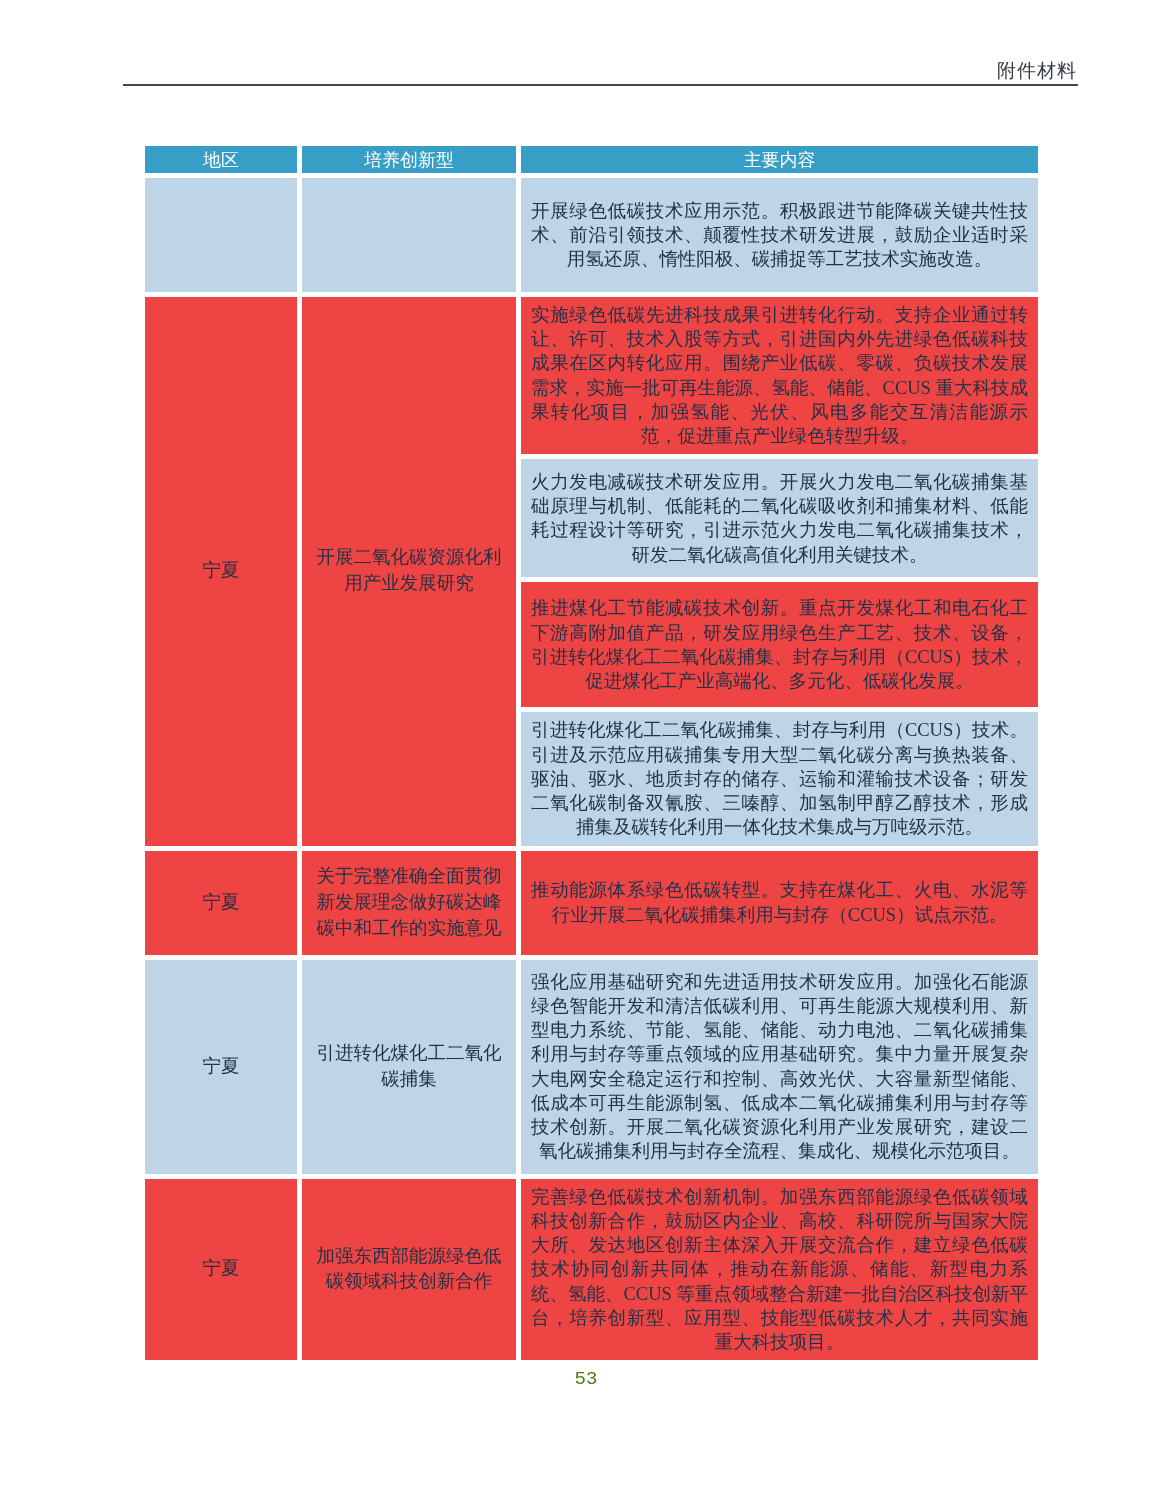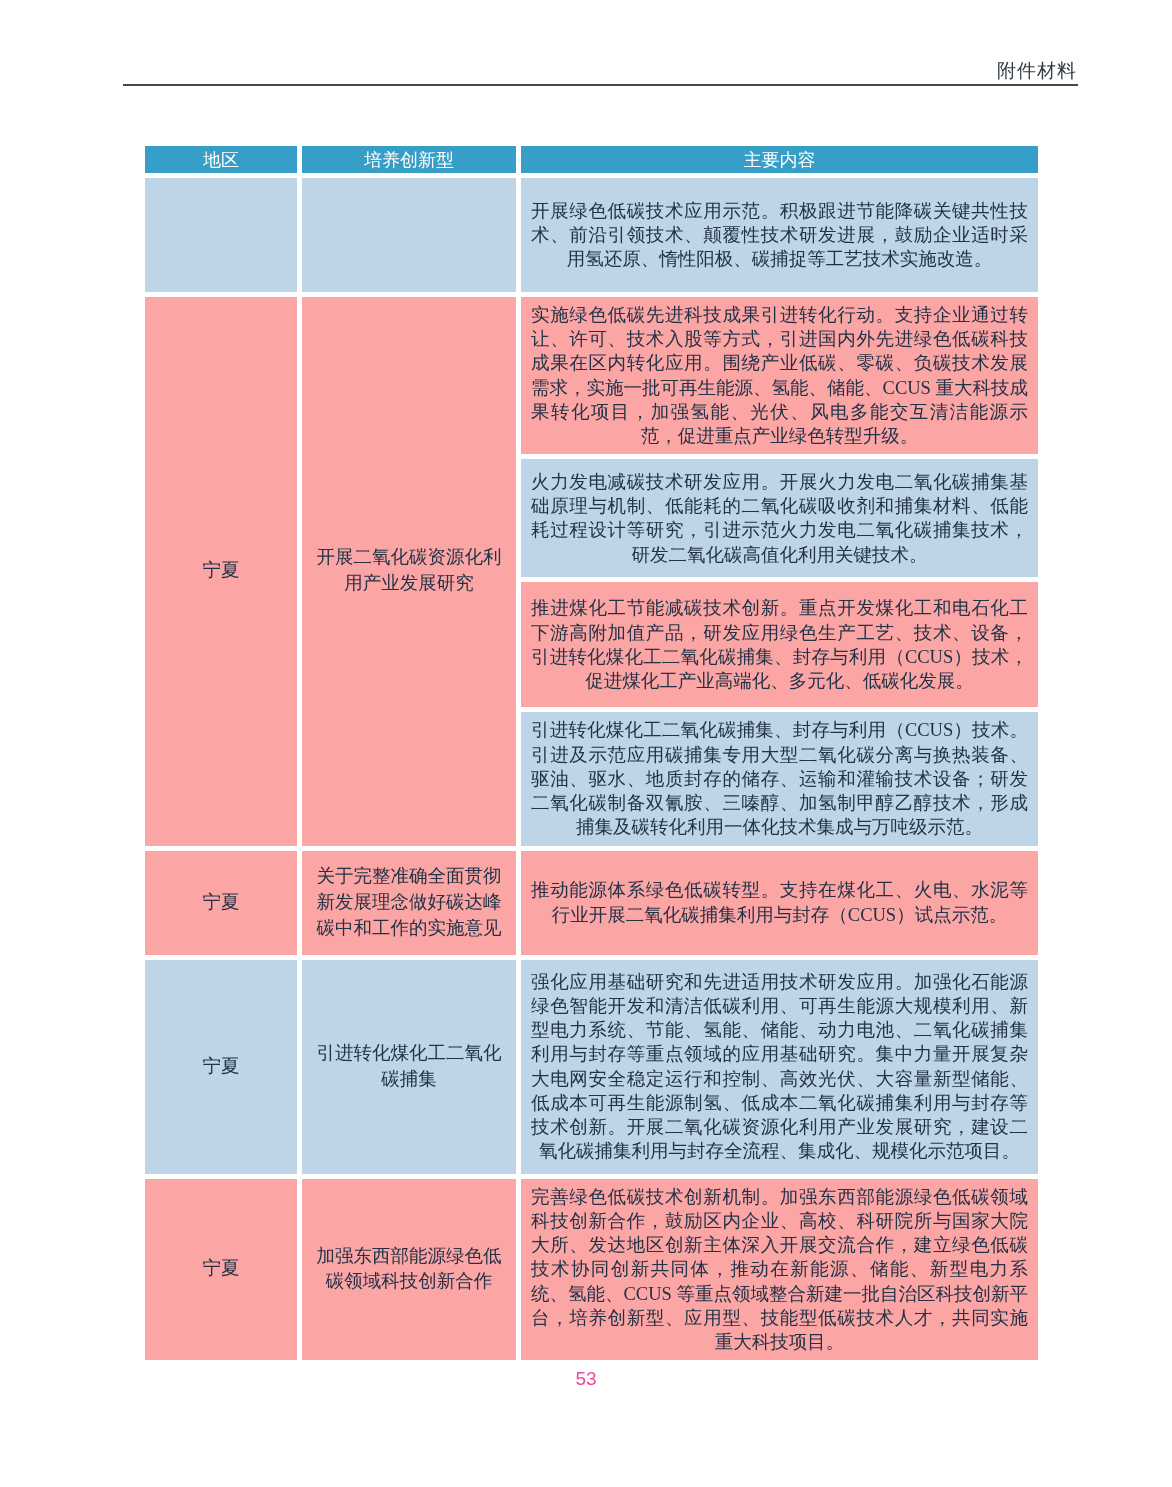--- a/index.html
+++ b/index.html
@@ -18,32 +18,32 @@
   }
   .table-wrap{position:absolute;top:141px;left:140px;}
   table{border-collapse:separate;border-spacing:5px;table-layout:fixed;}
   col.c1{width:152px;} col.c2{width:214px;} col.c3{width:517px;}
   th{
     background:#379fc7;color:#ffffff;font-weight:normal;
     font-size:18px;height:27px;padding:0 4px;text-align:center;
   }
   td{vertical-align:middle;}
   .dark{background:#bdd5e7;margin-top:32px;}
-  .light{background:#fca5a5;}
+  .light{background:#ef4444;}
   .cell-center{
     text-align:center;font-size:18.5px;line-height:1.4;padding:4px 6px;
   }
   .cell-content{
     font-size:18.5px;line-height:1.31;padding:6px 10px;
     text-align:justify;text-align-last:center;
   }
   .page-number{
     position:absolute;top:1368px;left:0;width:100%;text-align:center;
-    font-family:Liberation Sans, sans-serif;
-    font-size:19px;color:#ec4899;
+    font-family:Liberation Mono, monospace;
+    font-size:19px;color:#4d7c0f;
   }
 </style>
 </head>
 <body>
 
 <div class="page-header">附件材料</div>
 <div class="header-rule"></div>
 
 <div class="table-wrap">
   <table>

